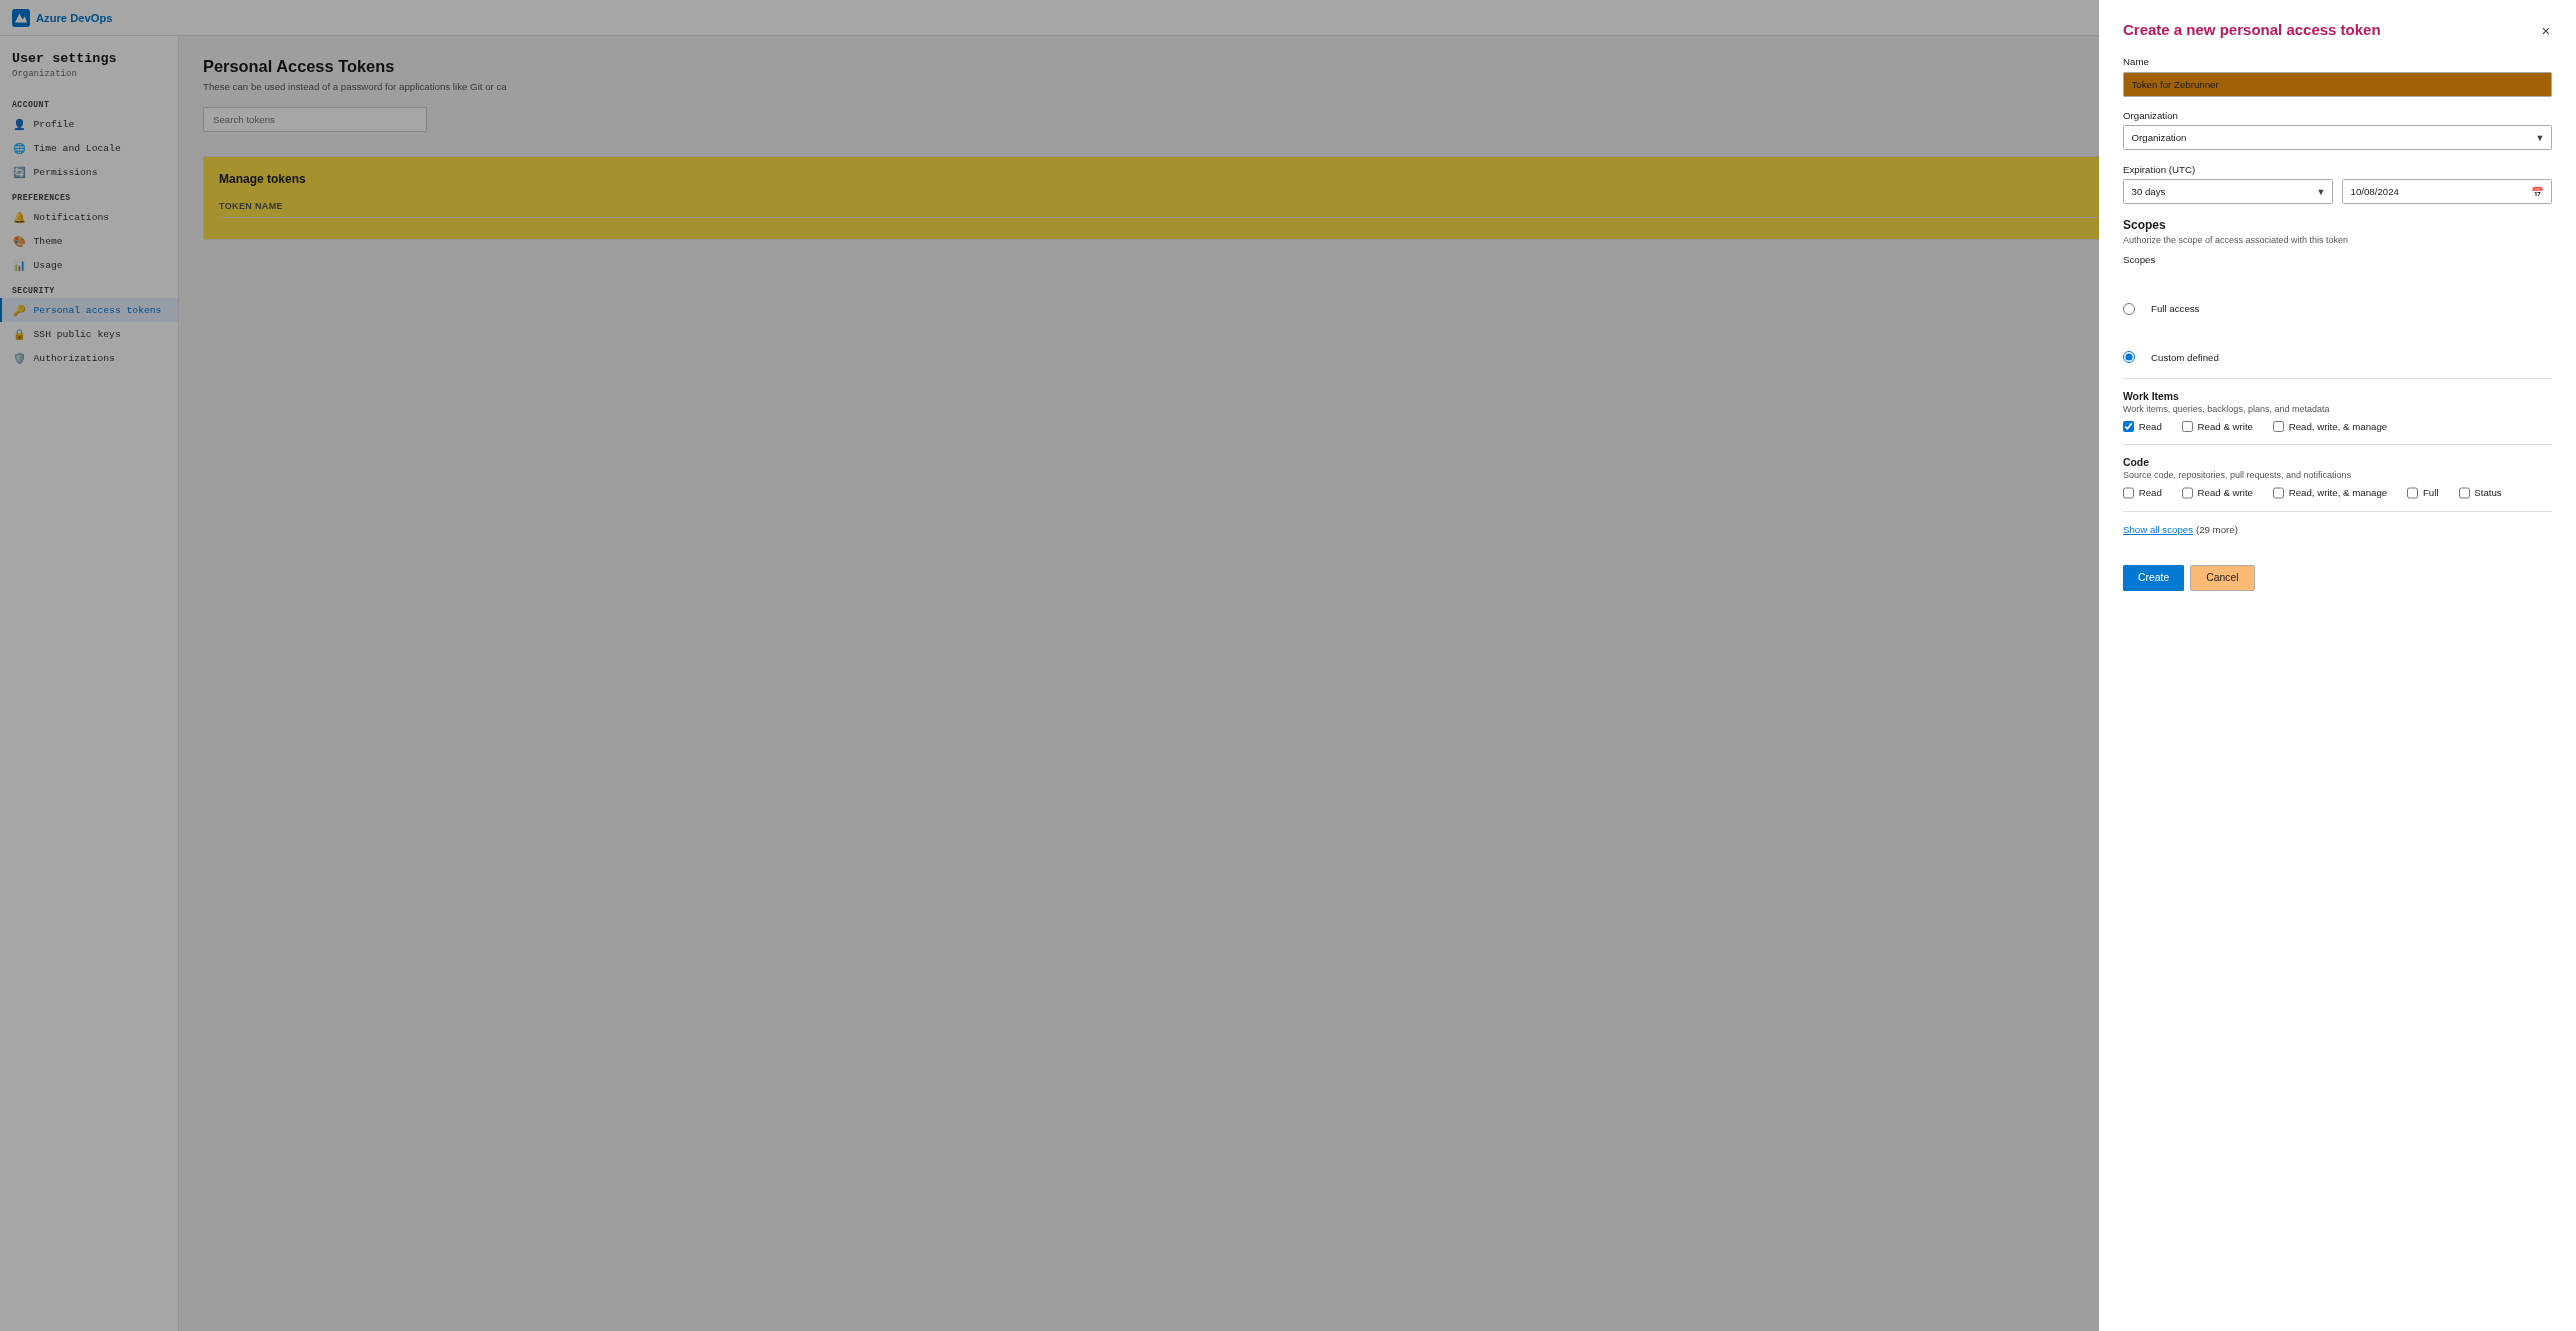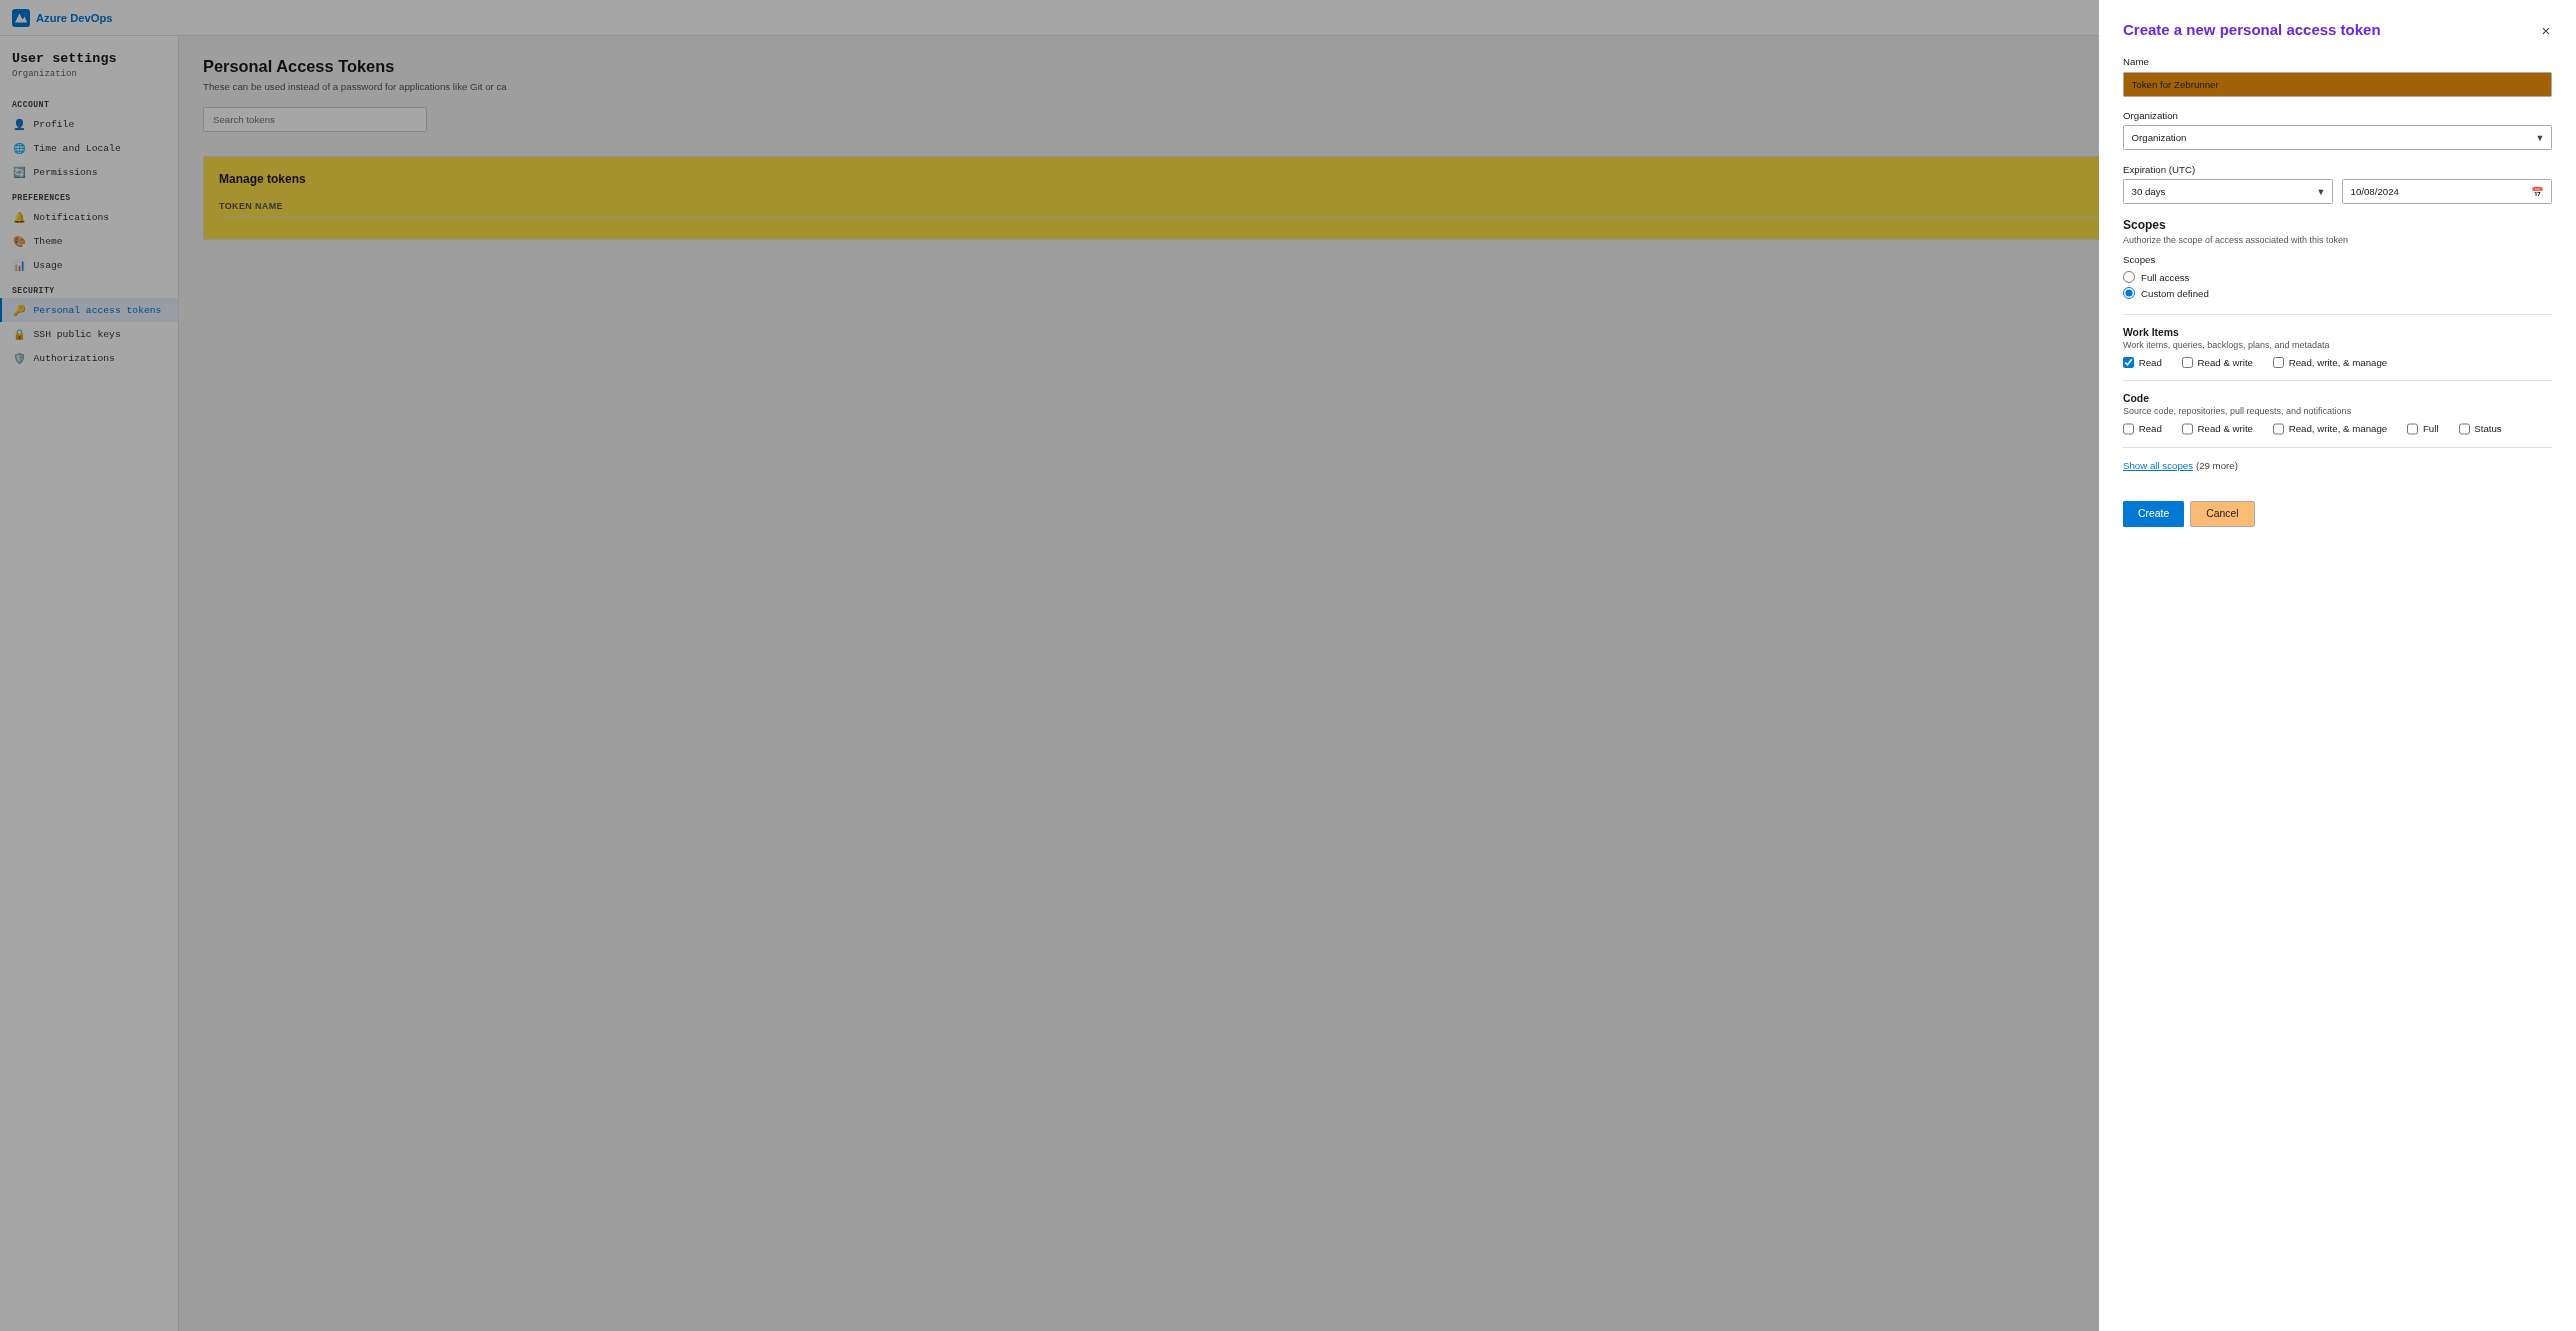--- a/index.html
+++ b/index.html
@@ -186,21 +186,21 @@
       width: 477px;
       height: 100vh;
       overflow-y: auto;
       padding: 21px 24px;
       position: relative;
     }
     .modal-title {
       font-size: 15px;
       font-weight: 600;
       margin-bottom: 18px;
-      color: #6d28d9;
+      color: #be185d;
       padding-right: 24px;
     }
     .modal-close {
       position: absolute;
       top: 18px; right: 18px;
       background: none;
       border: none;
       font-size: 15px;
       cursor: pointer;
       color: #444;
@@ -298,24 +298,25 @@
       margin-bottom: 6px;
     }
     .radio-group {
       display: flex;
       flex-direction: column;
       gap: 4.5px;
       margin-bottom: 6px;
     }
     .radio-option {
       display: flex;
-      align-items: flex-end;
-      gap: 6px;
-      font-size: 9.7px;
-      cursor: pointer;
+      align-items: center;
+      gap: 16px;
+      font-size: 9.7px;
+      cursor: pointer;
+      margin-top: 32px;
     }
     .radio-option input[type="radio"] { accent-color: #0078d4; width: 12px; height: 12px; }
 
     .divider { border: none; border-top: 0.7px solid #e0e0e0; margin: 12px 0; }
 
     .scope-section { margin-bottom: 12px; }
     .scope-section-title {
       font-size: 10.4px;
       font-weight: 600;
       margin-bottom: 1.5px;

